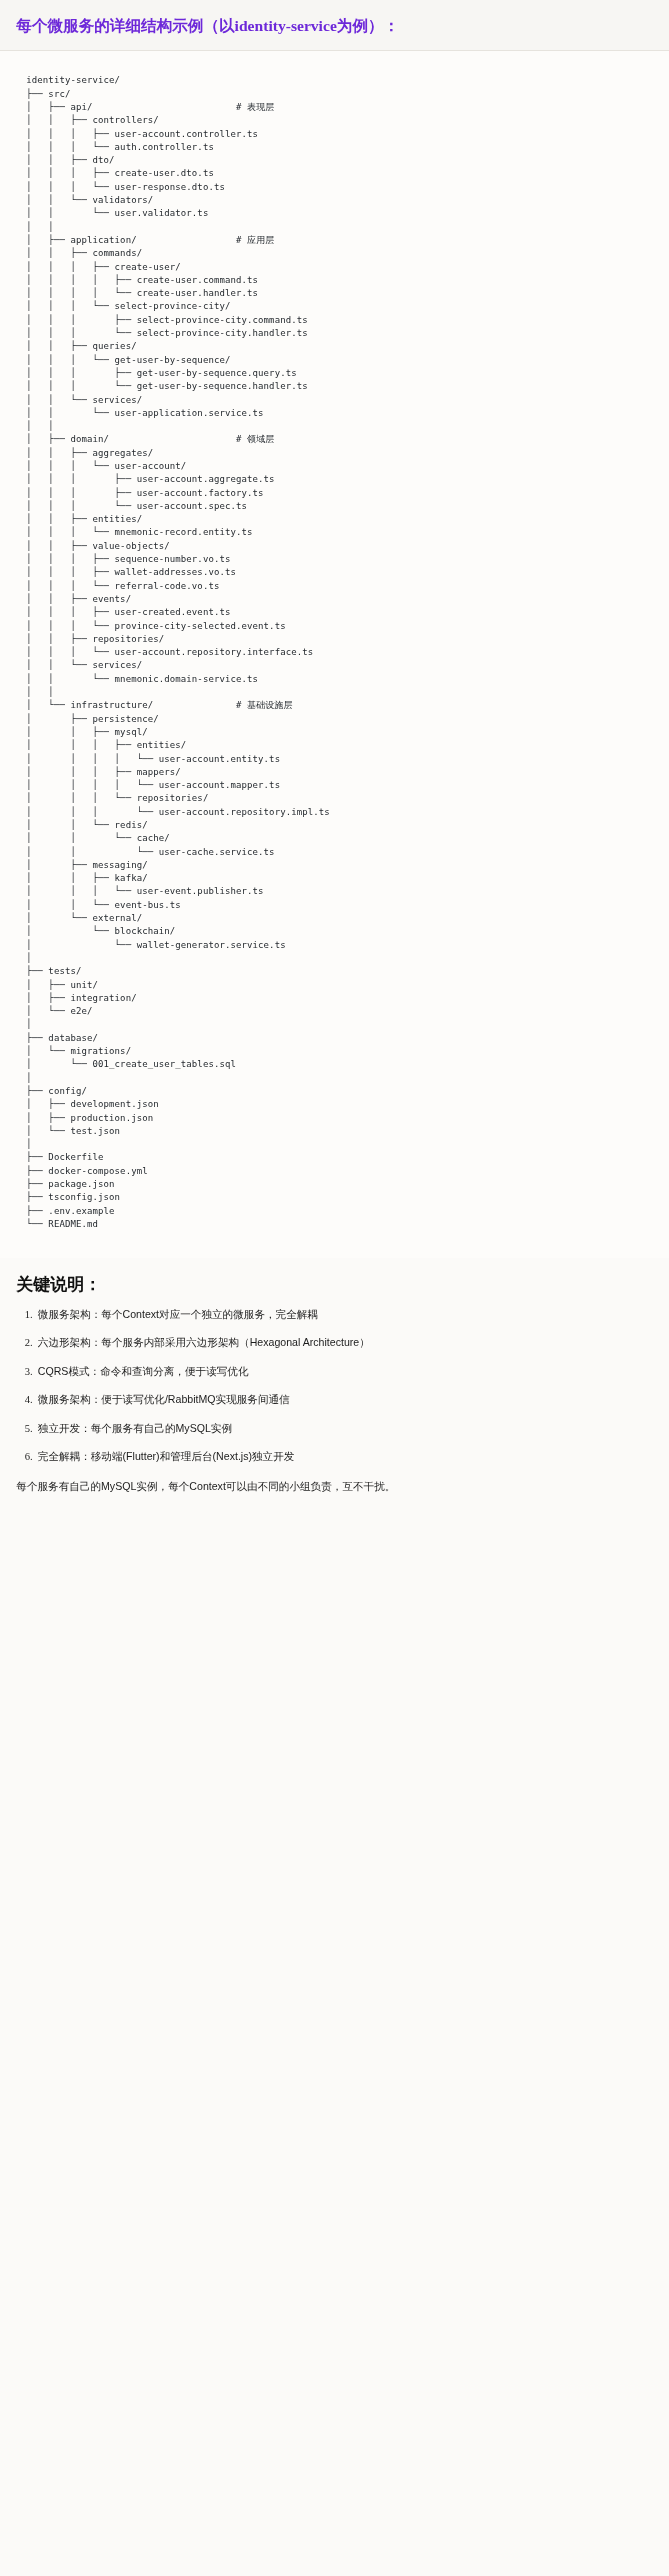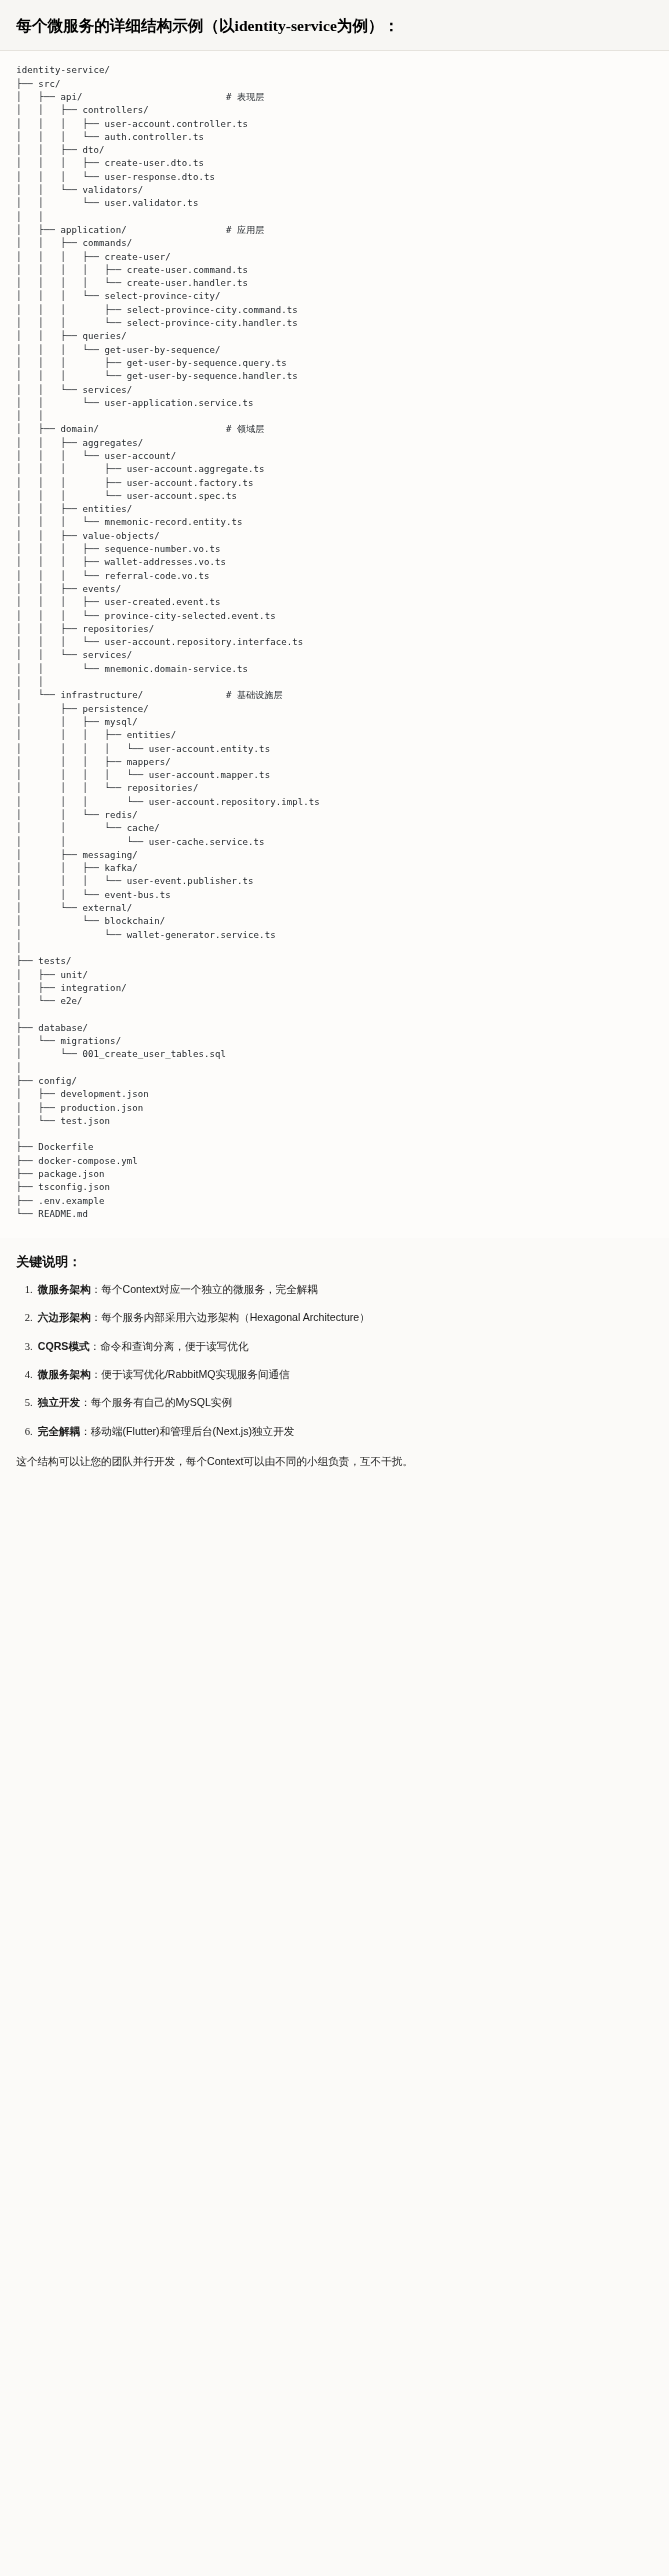--- a/index.html
+++ b/index.html
@@ -24,53 +24,53 @@
     background: #f7f6f3;
     padding: 16.3px 16.3px 13.8px 16.3px;
     border-bottom: 0.6px solid #e6e3dd;
     box-sizing: border-box;
   }
   .doc-title {
     font-size: 15.6px;
     font-weight: bold;
     line-height: 1.25;
     letter-spacing: 0px;
-    color: #000000;
+    color: #6d28d9;
     margin: 0;
   }
   .doc-title .latin {
     font-family: "Liberation Serif", serif;
     font-weight: bold;
   }
 
   
   .tree-block {
     padding: 13.8px 16.3px 16.3px 16.3px;
     box-sizing: border-box;
     background: #fdfcfa;
   }
   pre.tree {
-    margin: 0;
+    margin: 10px;
     font-family: "DejaVu Sans Mono", "Liberation Mono", monospace;
     font-size: 9px;
     line-height: 13.3px;
     color: #24292e;
     white-space: pre;
     letter-spacing: 0.1px;
     tab-size: 4;
   }
 
   
   .notes {
     padding: 5px 16.3px 19px 16.3px;
     box-sizing: border-box;
     background: #fbfaf8;
   }
   .notes-heading {
-    font-size: 13px;
+    font-size: 17px;
     font-weight: bold;
     color: #111111;
     margin: 11.3px 0 10px 0;
     line-height: 1.3;
   }
   ol.note-list {
     margin: 0;
     padding: 0 0 0 19px;
     list-style: decimal;
   }
@@ -78,21 +78,21 @@
     font-size: 10.6px;
     line-height: 1.55;
     margin-bottom: 12px;
     color: #1c1c1c;
     padding-left: 2.5px;
   }
   ol.note-list > li::marker {
     font-family: "Liberation Serif", serif;
   }
   .note-term {
-    font-weight: bold;
+    font-weight: normal;
   }
   .note-sep { font-weight: normal; }
   .note-desc { font-weight: normal; }
   .closing {
     font-size: 10.6px;
     line-height: 1.6;
     margin: 13.8px 0 0 0;
     color: #1c1c1c;
   }
 </style>
@@ -198,17 +198,17 @@
   <section class="notes">
     <h2 class="notes-heading">关键说明：</h2>
     <ol class="note-list">
       <li><span class="note-term">微服务架构</span><span class="note-sep">：</span><span class="note-desc">每个Context对应一个独立的微服务，完全解耦</span></li>
       <li><span class="note-term">六边形架构</span><span class="note-sep">：</span><span class="note-desc">每个服务内部采用六边形架构（Hexagonal Architecture）</span></li>
       <li><span class="note-term">CQRS模式</span><span class="note-sep">：</span><span class="note-desc">命令和查询分离，便于读写优化</span></li>
       <li><span class="note-term">微服务架构</span><span class="note-sep">：</span><span class="note-desc">便于读写优化/RabbitMQ实现服务间通信</span></li>
       <li><span class="note-term">独立开发</span><span class="note-sep">：</span><span class="note-desc">每个服务有自己的MySQL实例</span></li>
       <li><span class="note-term">完全解耦</span><span class="note-sep">：</span><span class="note-desc">移动端(Flutter)和管理后台(Next.js)独立开发</span></li>
     </ol>
-    <p class="closing">这个结构可以让您的团队并行开发，每个Context可以由不同的小组负责，互不干扰。</p>
+    <p class="closing">每个服务有自己的MySQL实例，每个Context可以由不同的小组负责，互不干扰。</p>
   </section>
 
 </div>
 
 
 </body></html>

